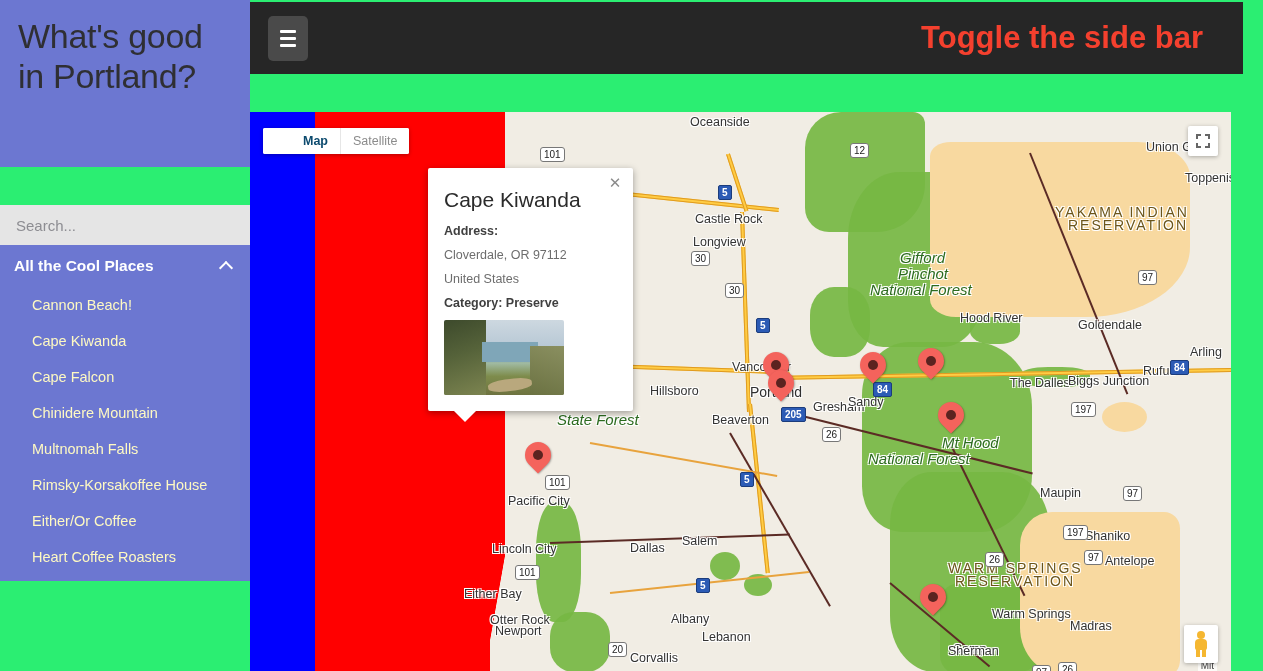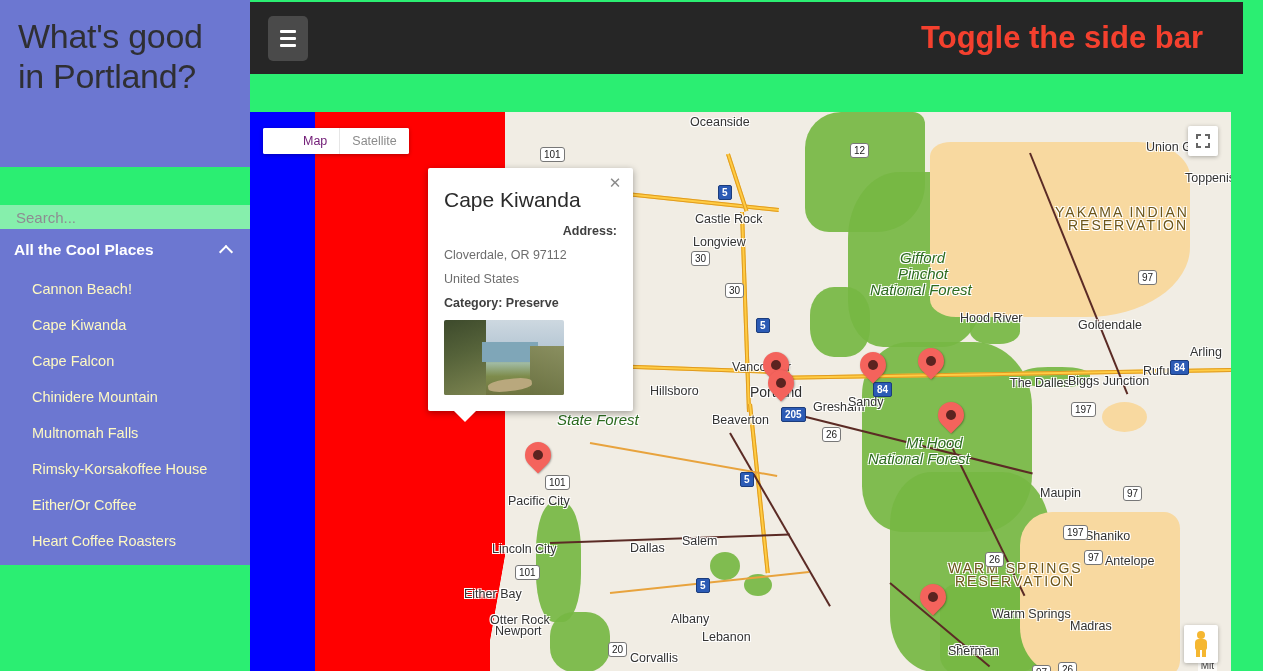--- a/index.html
+++ b/index.html
@@ -25,21 +25,21 @@
     height: 167px;
   }
   .brand-title {
     font-size: 34px;
     line-height: 40px;
     font-weight: 400;
     color: #2F2F33;
     letter-spacing: -0.3px;
   }
   .sb-gap { height: 38px; background: #2BEE72; }
-  .search-wrap { background: #86efac; height: 24px; display: flex; align-items: center; }
+  .search-wrap { background: #e5e5e5; height: 40px; display: flex; align-items: center; }
   .search-input {
     width: 100%; height: 40px;
     border: none; outline: none; background: transparent;
     font-family: "Liberation Sans", sans-serif;
     font-size: 15px; color: #55555a;
     padding: 0 16px;
   }
   .search-input::placeholder { color: #8d8d92; }
   .acc-header {
     background: #6C77D1;
@@ -137,21 +137,21 @@
     position: absolute; left: 13px; top: 16px;
     background: #fff; border-radius: 2px;
     box-shadow: 0 1px 4px rgba(0,0,0,.3);
     display: flex; overflow: hidden; height: 26px; z-index: 40;
   }
   .map-type button {
     border: none; background: #fff; cursor: pointer;
     font-family: "Liberation Sans", sans-serif;
     font-size: 12.5px; padding: 0 12px; height: 26px;
   }
-  .map-type button.active { color: #701a75; font-weight: normal; padding-left: 40px; }
+  .map-type button.active { color: #0c4a6e; font-weight: bold; padding-left: 40px; }
   .map-type button.inactive { color: #8b8b8b; border-left: 1px solid #e6e6e6; }
 
   .fullscreen-btn {
     position: absolute; right: 13px; top: 14px; width: 30px; height: 30px;
     background: #fff; border: none; border-radius: 2px; cursor: pointer;
     box-shadow: 0 1px 4px rgba(0,0,0,.3); z-index: 40;
     display: flex; align-items: center; justify-content: center;
   }
   .fs-icon { width: 14px; height: 14px; position: relative; }
   .fs-icon i {
@@ -207,21 +207,21 @@
     content: ""; position: absolute; left: 26px; bottom: -11px;
     border-left: 11px solid transparent; border-right: 11px solid transparent;
     border-top: 11px solid #fff;
   }
   .iw-close {
     position: absolute; right: 9px; top: 6px; width: 18px; height: 18px;
     border: none; background: transparent; cursor: pointer;
     color: #8b8b8b; font-size: 15px; line-height: 18px; padding: 0;
   }
   .iw-title { font-size: 21px; color: #2b2b2b; font-weight: normal; margin: 6px 0 12px 0; }
-  .iw-label { font-size: 12.5px; color: #3f3f3f; font-weight: bold; margin-bottom: 10px; text-align: right; }
+  .iw-label { font-size: 12.5px; color: #3f3f3f; font-weight: bold; margin-bottom: 10px; }
   .iw-line { font-size: 12.5px; color: #6d6d6d; margin-bottom: 10px; }
   .iw-cat { font-size: 12.5px; color: #3f3f3f; font-weight: bold; margin-bottom: 10px; }
   .iw-photo {
     width: 120px; height: 75px; border-radius: 2px; overflow: hidden;
     background: linear-gradient(180deg, #cdd8e0 0%, #b9c9d6 34%, #7fa3b5 45%, #9fb9a0 58%, #7e8c4c 75%, #6e7340 100%);
     position: relative;
   }
   .iw-photo .cliff-l { position: absolute; left: 0; top: 0; width: 42px; height: 100%;
     background: linear-gradient(160deg, #3d4a2c 0%, #56633a 45%, #7c8450 100%); }
   .iw-photo .cliff-r { position: absolute; right: 0; top: 26px; width: 34px; height: 49px;
@@ -338,21 +338,21 @@
         </button>
 
         <div class="attrib">Mit</div>
 
         <div id="labels-layer">
             <div class="map-label res" style="left: 805px; top: 92px;">YAKAMA INDIAN</div>
             <div class="map-label res" style="left: 818px; top: 105px;">RESERVATION</div>
             <div class="map-label park" style="left: 650px; top: 137px;">Gifford</div>
             <div class="map-label park" style="left: 648px; top: 153px;">Pinchot</div>
             <div class="map-label park" style="left: 620px; top: 169px;">National Forest</div>
-            <div class="map-label park" style="left: 612px; top: 322px; padding-left: 44px;">Mt Hood</div>
+            <div class="map-label park" style="left: 648px; top: 322px; padding-left: 44px;">Mt Hood</div>
             <div class="map-label park" style="left: 618px; top: 338px;">National Forest</div>
             <div class="map-label res" style="left: 698px; top: 448px;">WARM SPRINGS</div>
             <div class="map-label res" style="left: 705px; top: 461px;">RESERVATION</div>
             <div class="map-label park" style="left: 307px; top: 299px;">State Forest</div>
             <div class="map-label big" style="left: 500px; top: 272px;">Portland</div>
             <div class="map-label city" style="left: 482px; top: 248px;">Vancouver</div>
             <div class="map-label city" style="left: 462px; top: 301px;">Beaverton</div>
             <div class="map-label city" style="left: 400px; top: 272px;">Hillsboro</div>
             <div class="map-label city" style="left: 563px; top: 288px;">Gresham</div>
             <div class="map-label city" style="left: 432px; top: 422px;">Salem</div>

